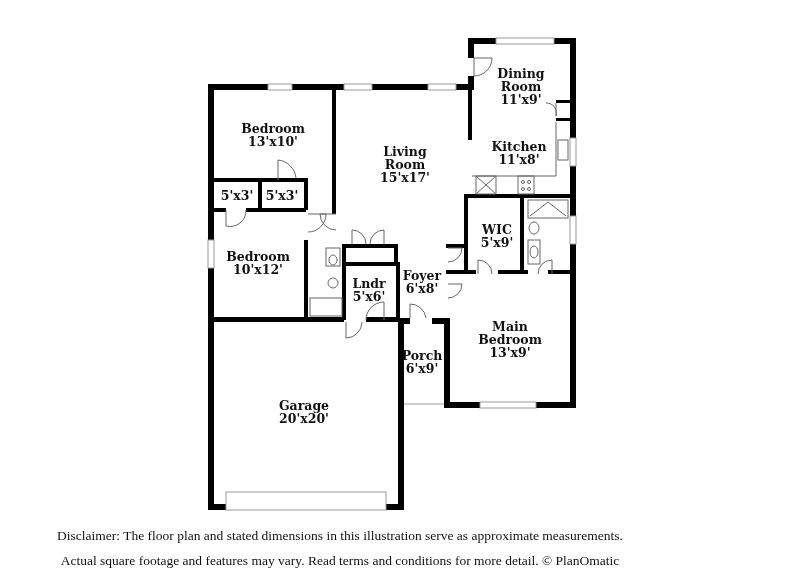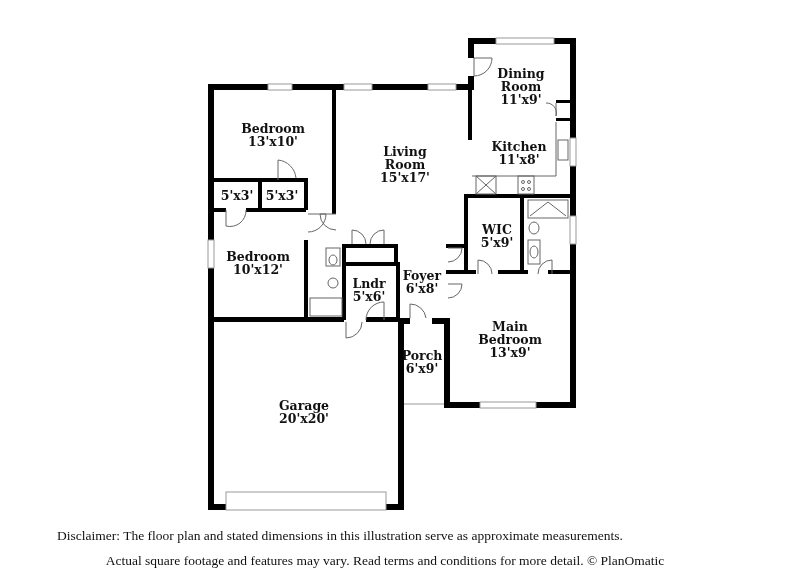--- a/index.html
+++ b/index.html
@@ -162,13 +162,13 @@
 
     <text class="lbl" x="422" y="360">Porch</text>
     <text class="lbl" x="422" y="373">6'x9'</text>
 
     <text class="lbl" x="304" y="410">Garage</text>
     <text class="lbl" x="304" y="423">20'x20'</text>
   </g>
 </svg>
 
 <div class="disc" style="top:527px;">Disclaimer: The floor plan and stated dimensions in this illustration serve as approximate measurements.</div>
-<div class="disc" style="top:552px;margin-left:45px;">Actual square footage and features may vary. Read terms and conditions for more detail. © PlanOmatic</div>
+<div class="disc" style="top:552px;">Actual square footage and features may vary. Read terms and conditions for more detail. © PlanOmatic</div>
 
 </body></html>

